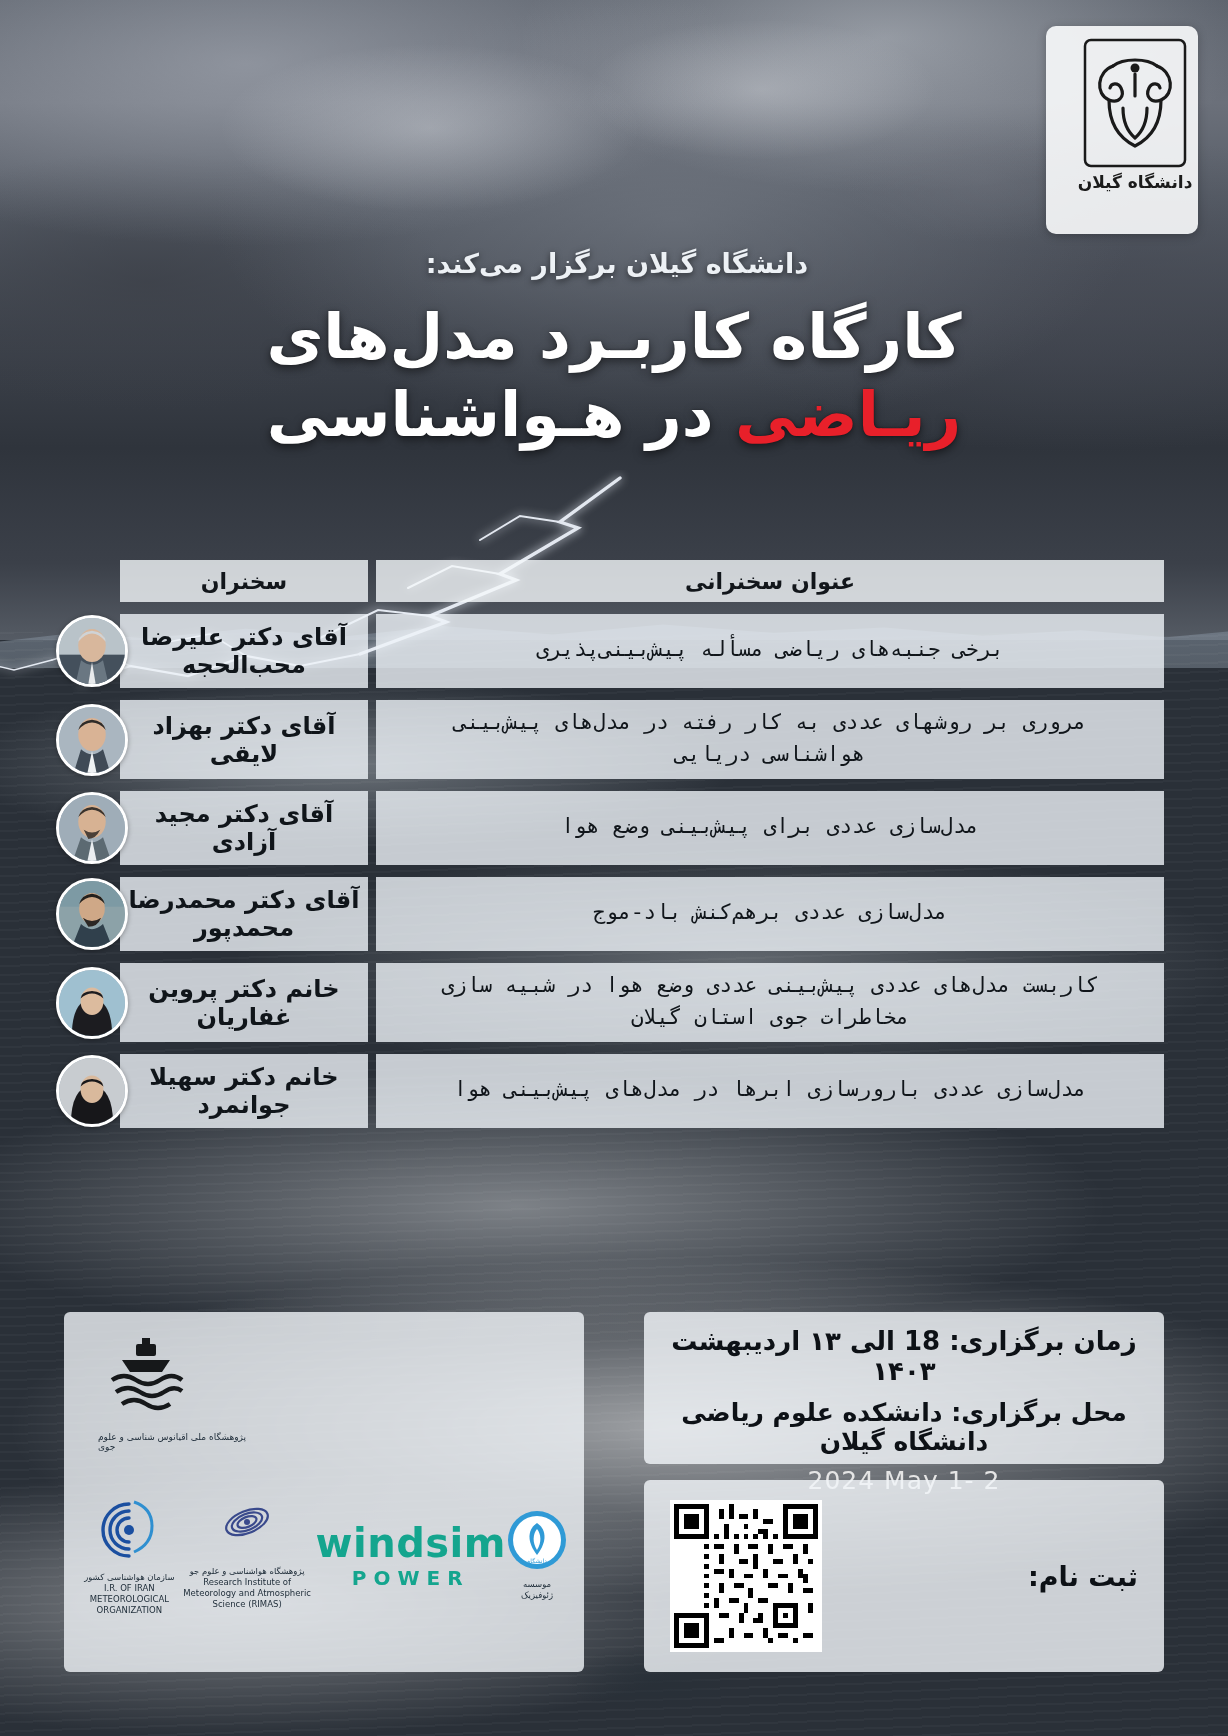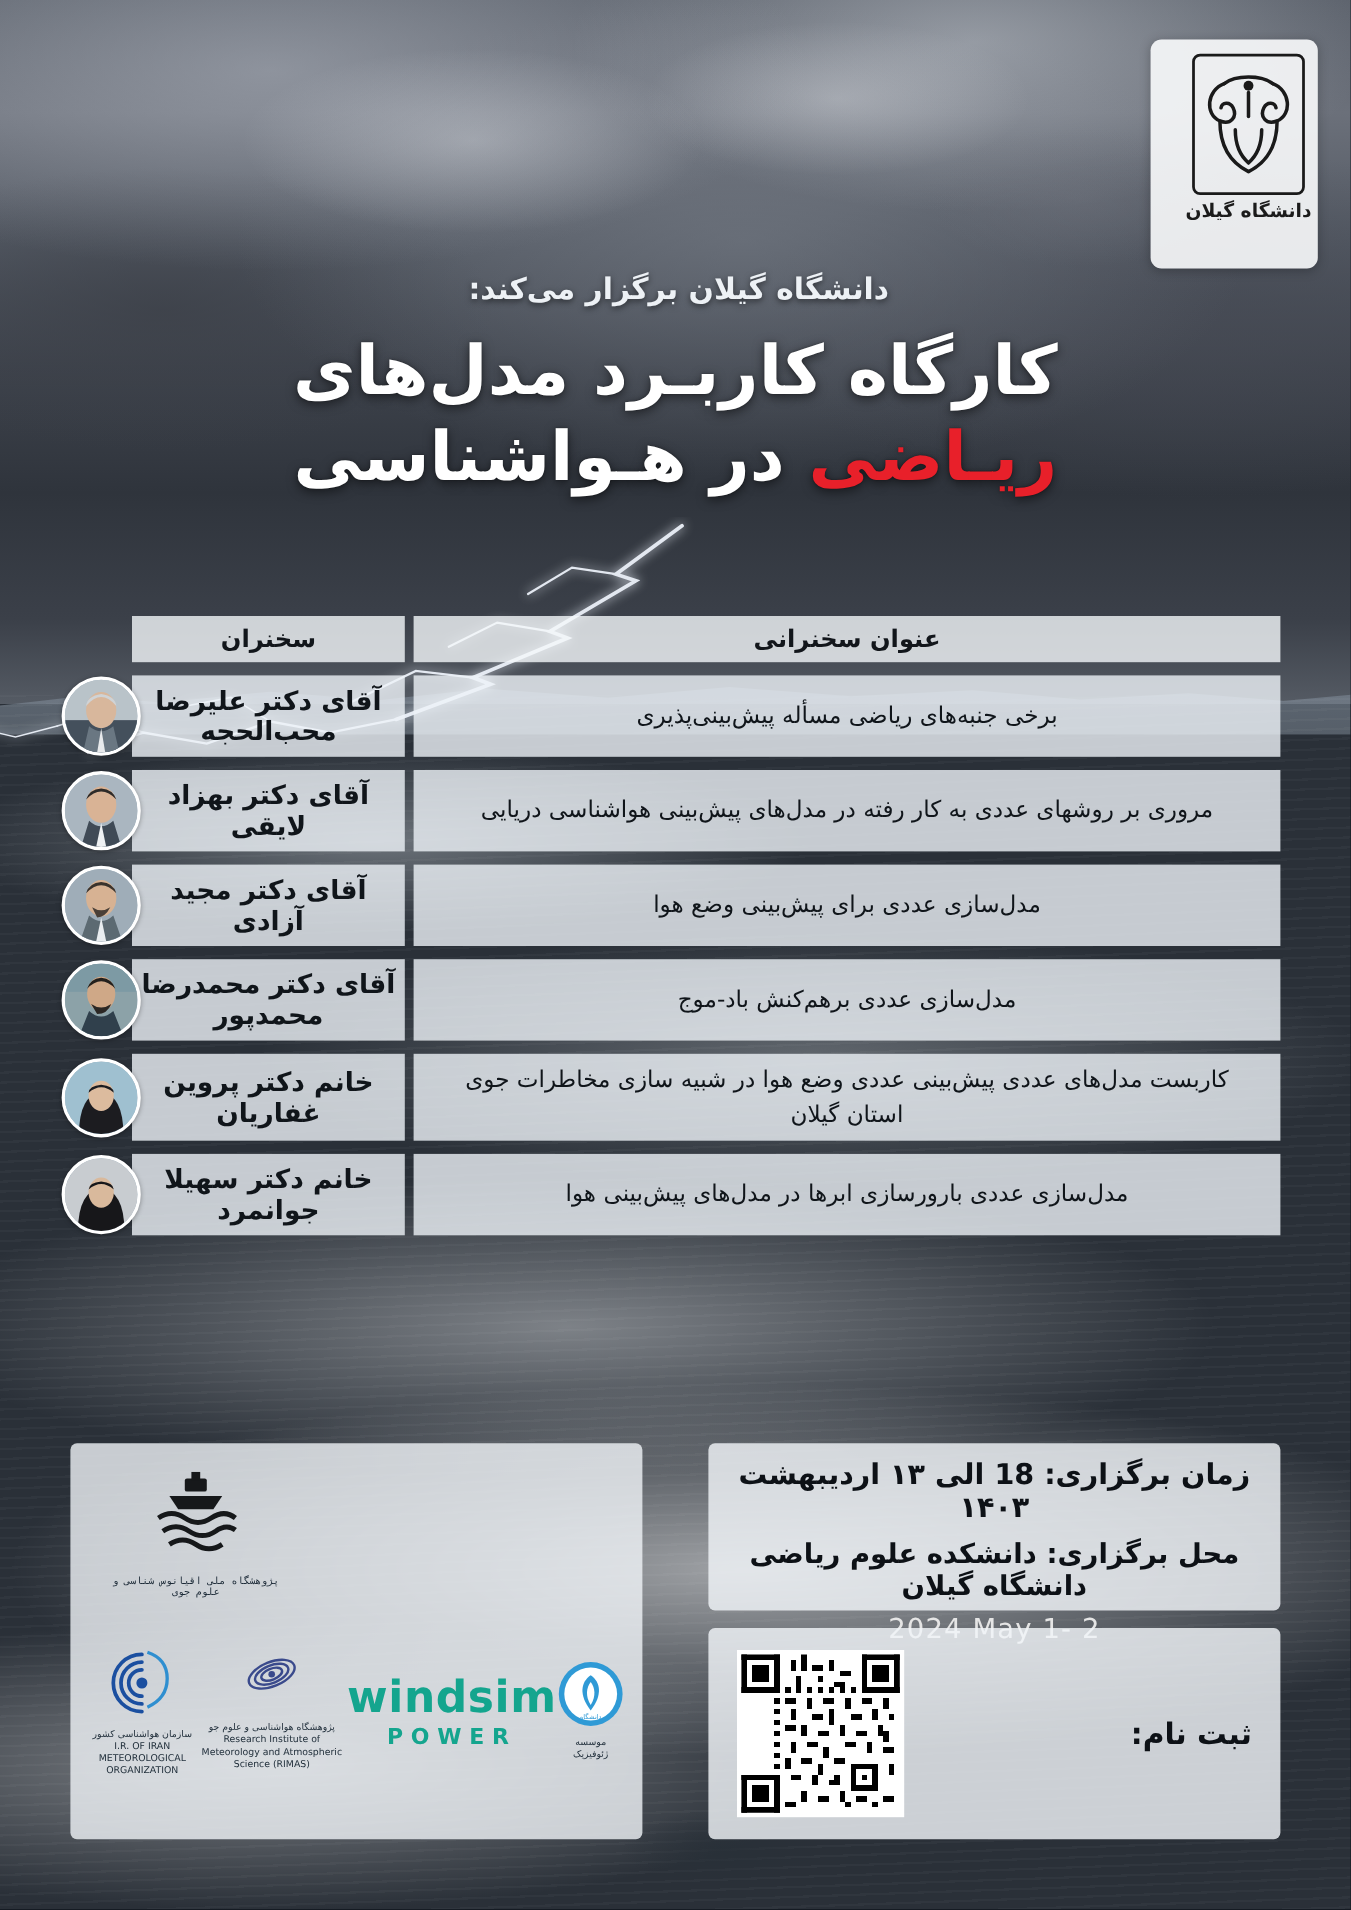--- a/index.html
+++ b/index.html
@@ -90,21 +90,21 @@
   .lightning {
     position: absolute;
     left: -40px; top: 470px;
     width: 700px; height: 240px;
     pointer-events: none;
   }
 
   
   .uni-logo {
     position: absolute;
-    right: 30px; top: 36px;
+    right: 30px; top: 26px;
     width: 152px; height: 208px;
     background: rgba(250,251,252,0.90);
     border-radius: 10px;
     display: flex; flex-direction: column;
     align-items: center; justify-content: flex-start;
     padding-top: 12px;
     box-shadow: 0 2px 10px rgba(0,0,0,0.25);
     padding-left: 26px;
   }
   .uni-logo .mark { width: 104px; height: 130px; }
@@ -164,20 +164,21 @@
 
   .body-row { min-height: 74px; }
   .body-row .c-title {
     flex: 1;
     background: rgba(238,243,248,0.80);
     display: flex; align-items: center; justify-content: center;
     text-align: center;
     font-size: 21px; color: #10151a; line-height: 1.5;
     padding: 8px 22px;
     margin-left: 8px;
+    font-family: Liberation Mono, monospace;
   }
   .body-row .c-speaker {
     width: 248px;
     background: rgba(238,243,248,0.80);
     display: flex; align-items: center; justify-content: center;
     text-align: center;
     font-size: 24px; font-weight: bold; color: #10151a;
     padding: 6px 8px;
   }
   .body-row .c-photo {
@@ -241,21 +242,21 @@
 
   .panel-sponsors {
     position: absolute;
     left: 64px; top: 1312px;
     width: 520px; height: 360px;
     background: rgba(240,244,248,0.80);
     border-radius: 6px;
   }
   .sponsor-top {
     position: absolute; left: 34px; top: 26px;
-    width: 160px; text-align: center; font-family: Liberation Mono, monospace;
+    width: 160px; text-align: left;
   }
   .sponsor-top .cap { font-size: 9px; color: #1d2b38; margin-top: 4px; }
   .sponsor-row {
     position: absolute; left: 0; right: 0; top: 182px;
     display: flex; align-items: center; justify-content: space-around;
     padding: 0 16px;
   }
   .sp { text-align: center; }
   .sp .cap { font-size: 8.5px; color: #22303c; margin-top: 4px; line-height: 1.3; }
   .windsim {

